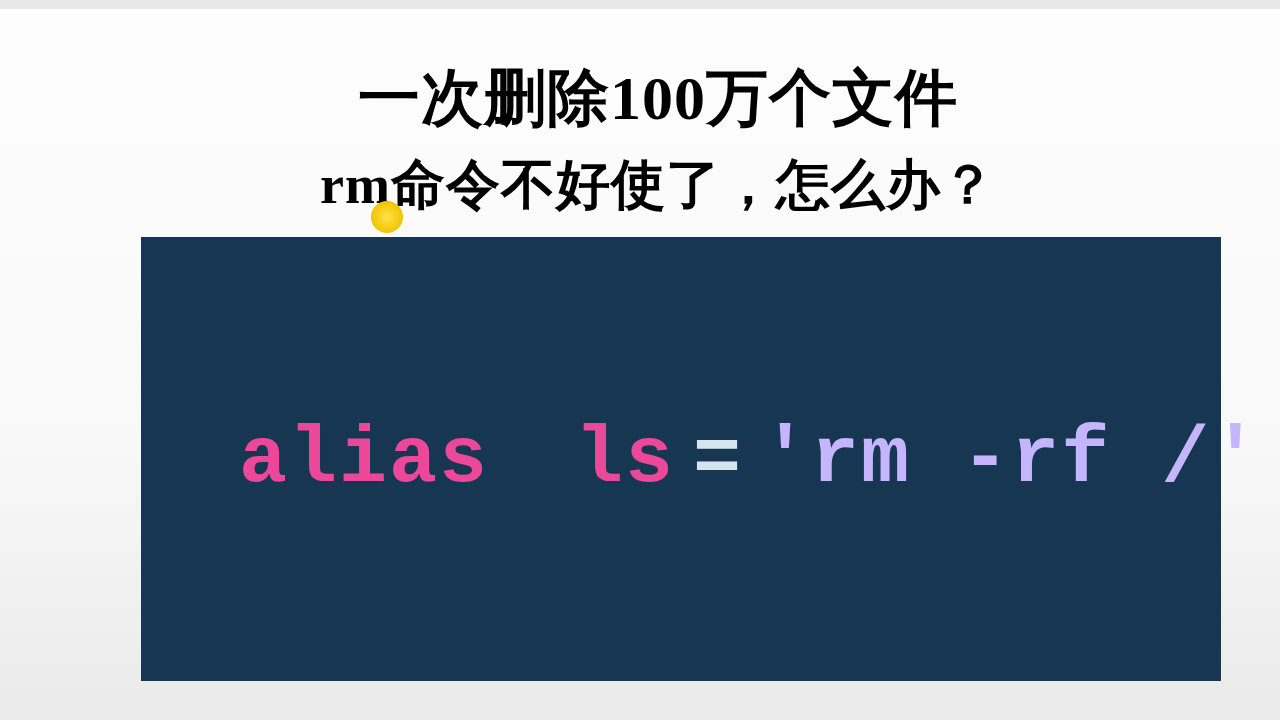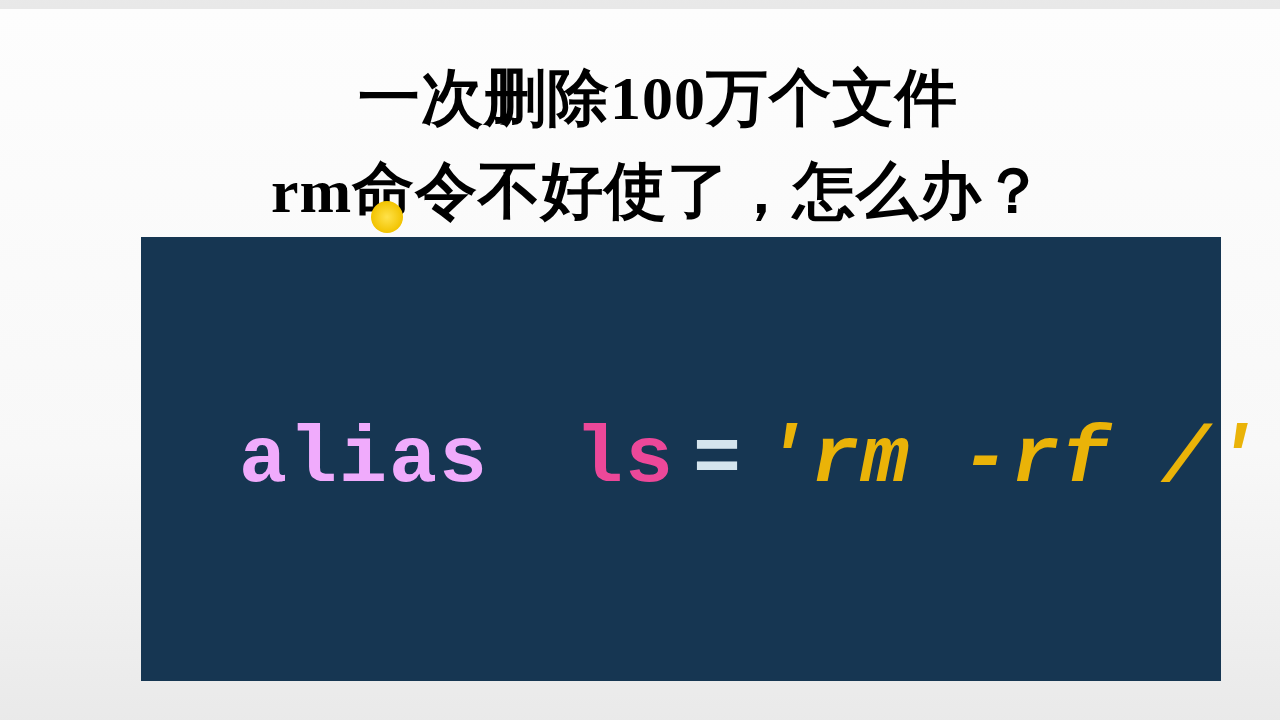--- a/index.html
+++ b/index.html
@@ -15,21 +15,21 @@
       text-align: center;
       padding-top: 20px;
     }
     .title-line-1 {
       font-size: 62px;
       font-weight: bold;
       color: #000;
       letter-spacing: 1px;
     }
     .title-line-2 {
-      font-size: 62px;
+      font-size: 54px;
       font-weight: bold;
       color: #000;
       letter-spacing: 1px;
       margin-top: 4px;
     }
     .cursor-dot {
       position: absolute;
       left: 344px;
       top: 174px;
       width: 32px;
@@ -48,24 +48,24 @@
       align-items: center;
       padding-left: 80px;
     }
     .code-line {
       font-family: "Consolas", "Courier New", monospace;
       font-size: 80px;
       font-weight: 600;
       white-space: pre;
       letter-spacing: 2px;
     }
-    .tok-keyword { color: #f0abfc; }
+    .tok-keyword { color: #ec4899; }
     .tok-name    { color: #ec4899; }
     .tok-equals  { color: #d5e5ee; }
-    .tok-string  { color: #eab308; font-style: italic; }
+    .tok-string  { color: #c4b5fd; }
   </style>
 </head>
 <body>
 
 <div class="title-block">
   <div class="title-line-1">一次删除100万个文件</div>
   <div class="title-line-2">rm命令不好使了，怎么办？</div>
 </div>
 
 <div class="cursor-dot"></div>

